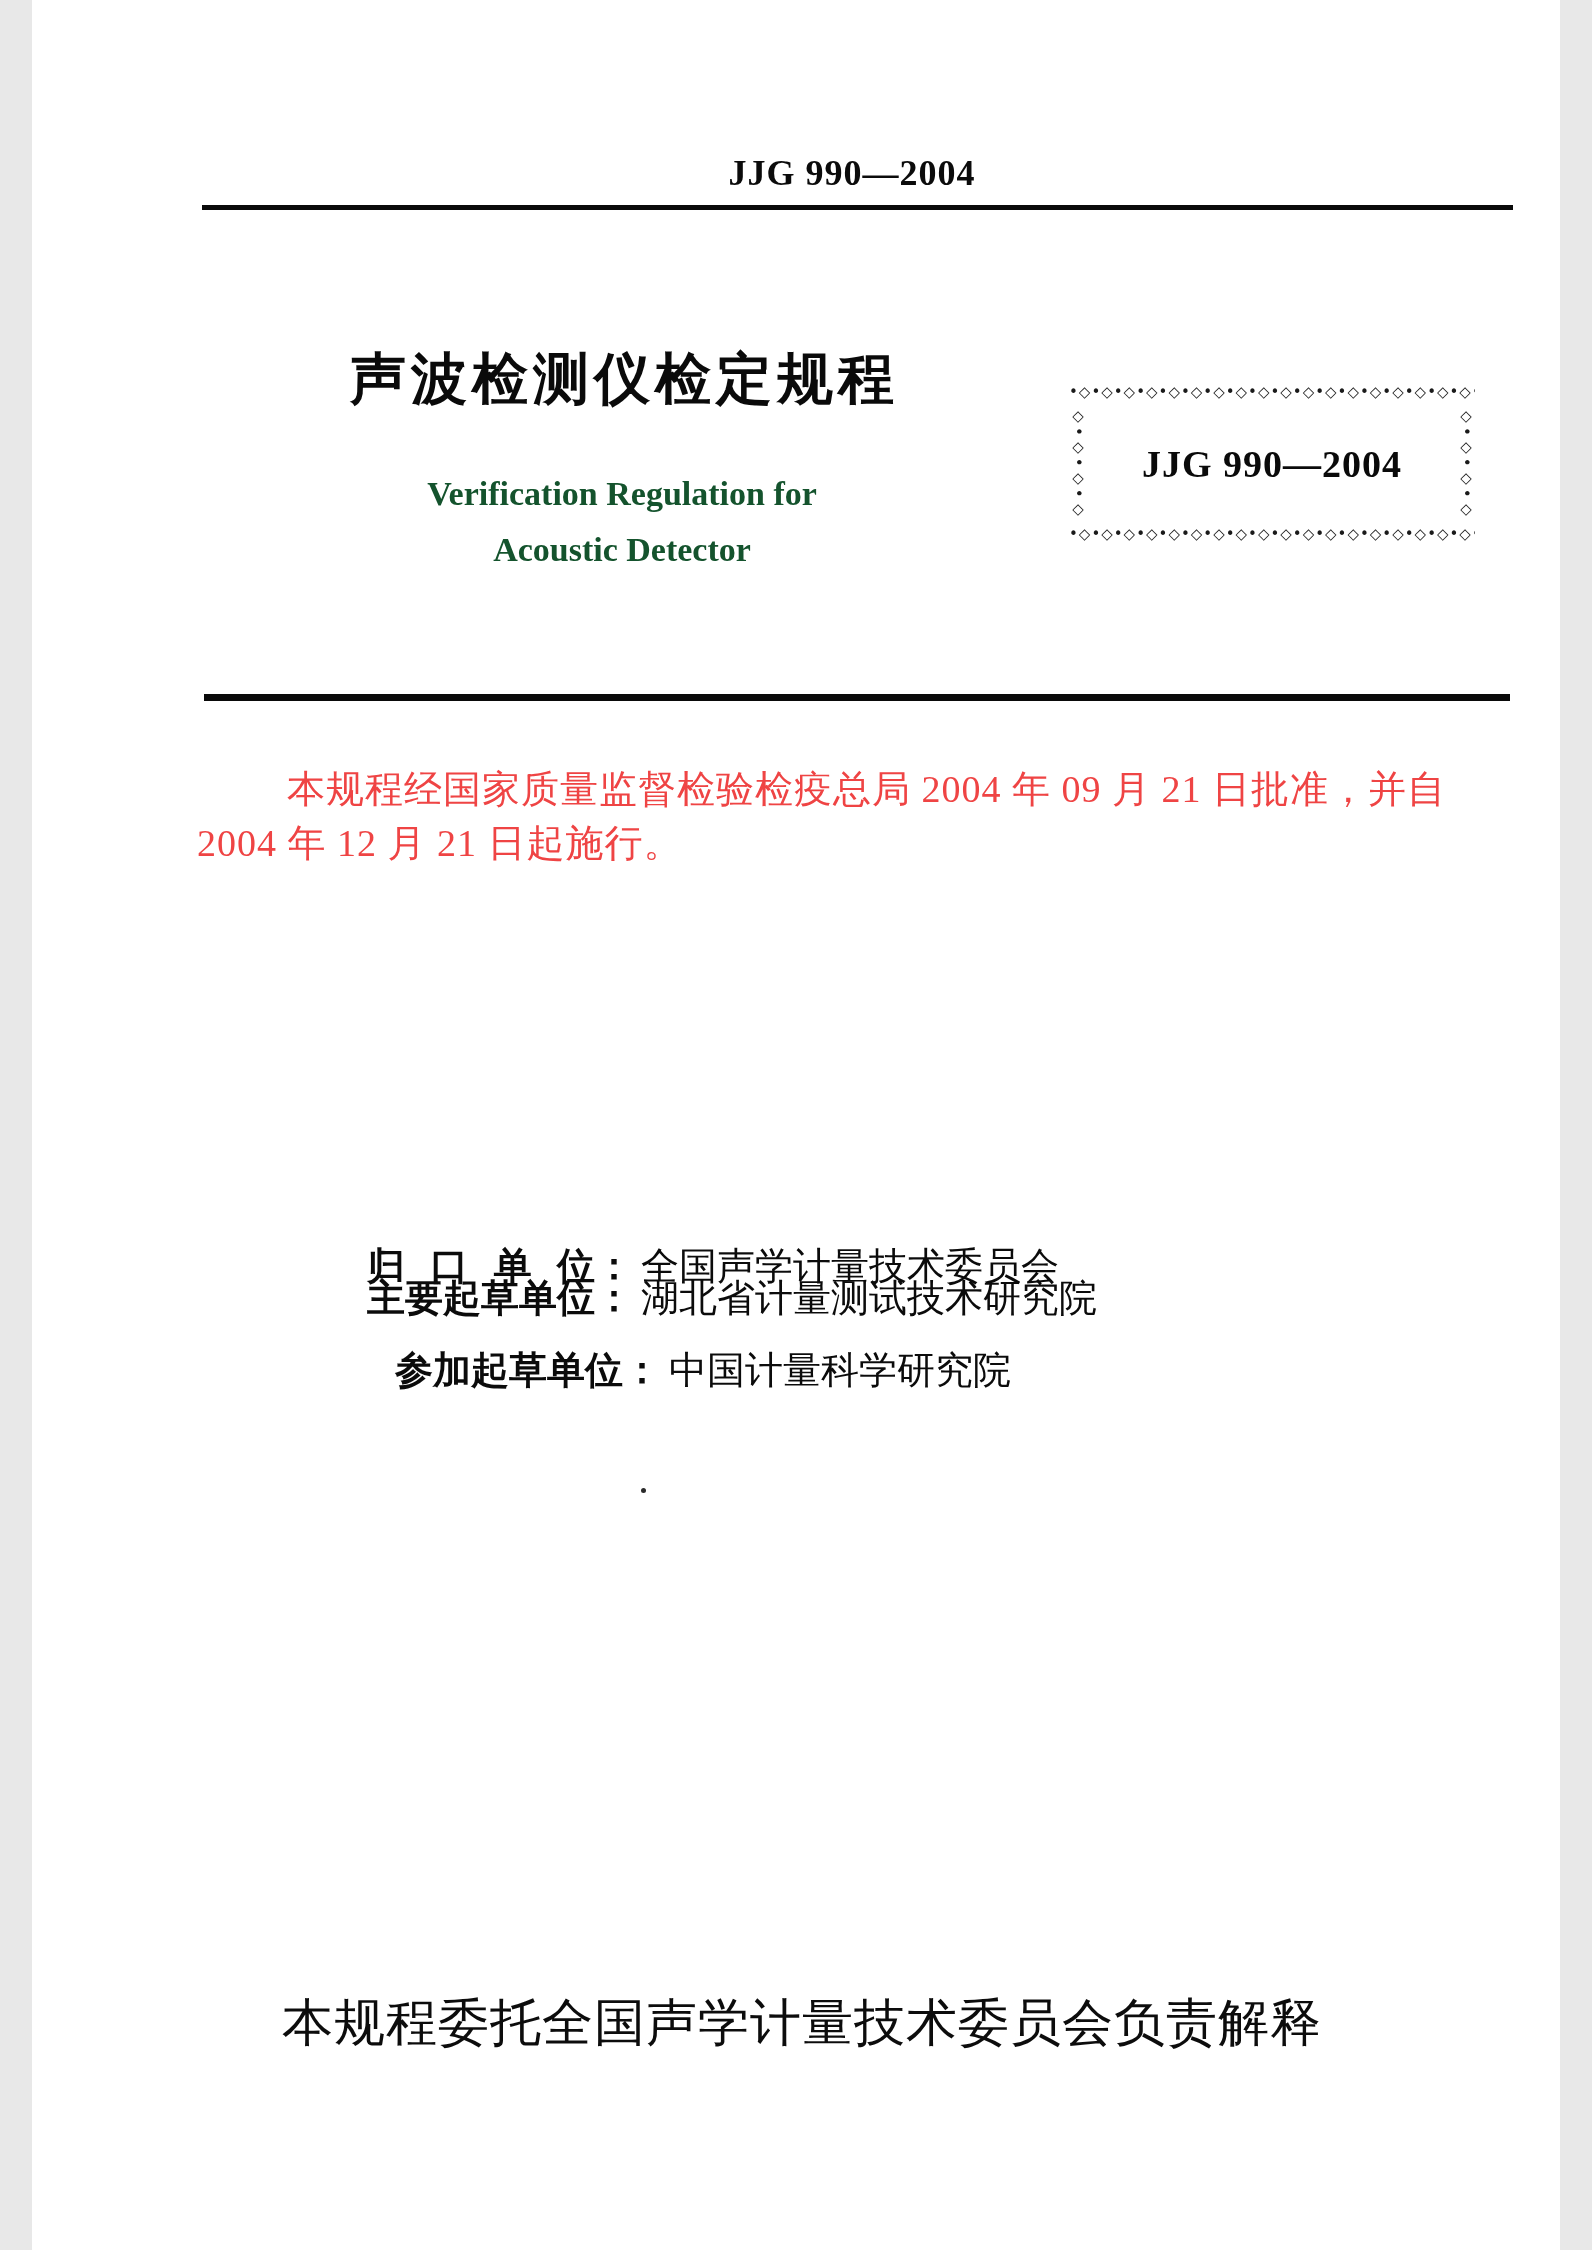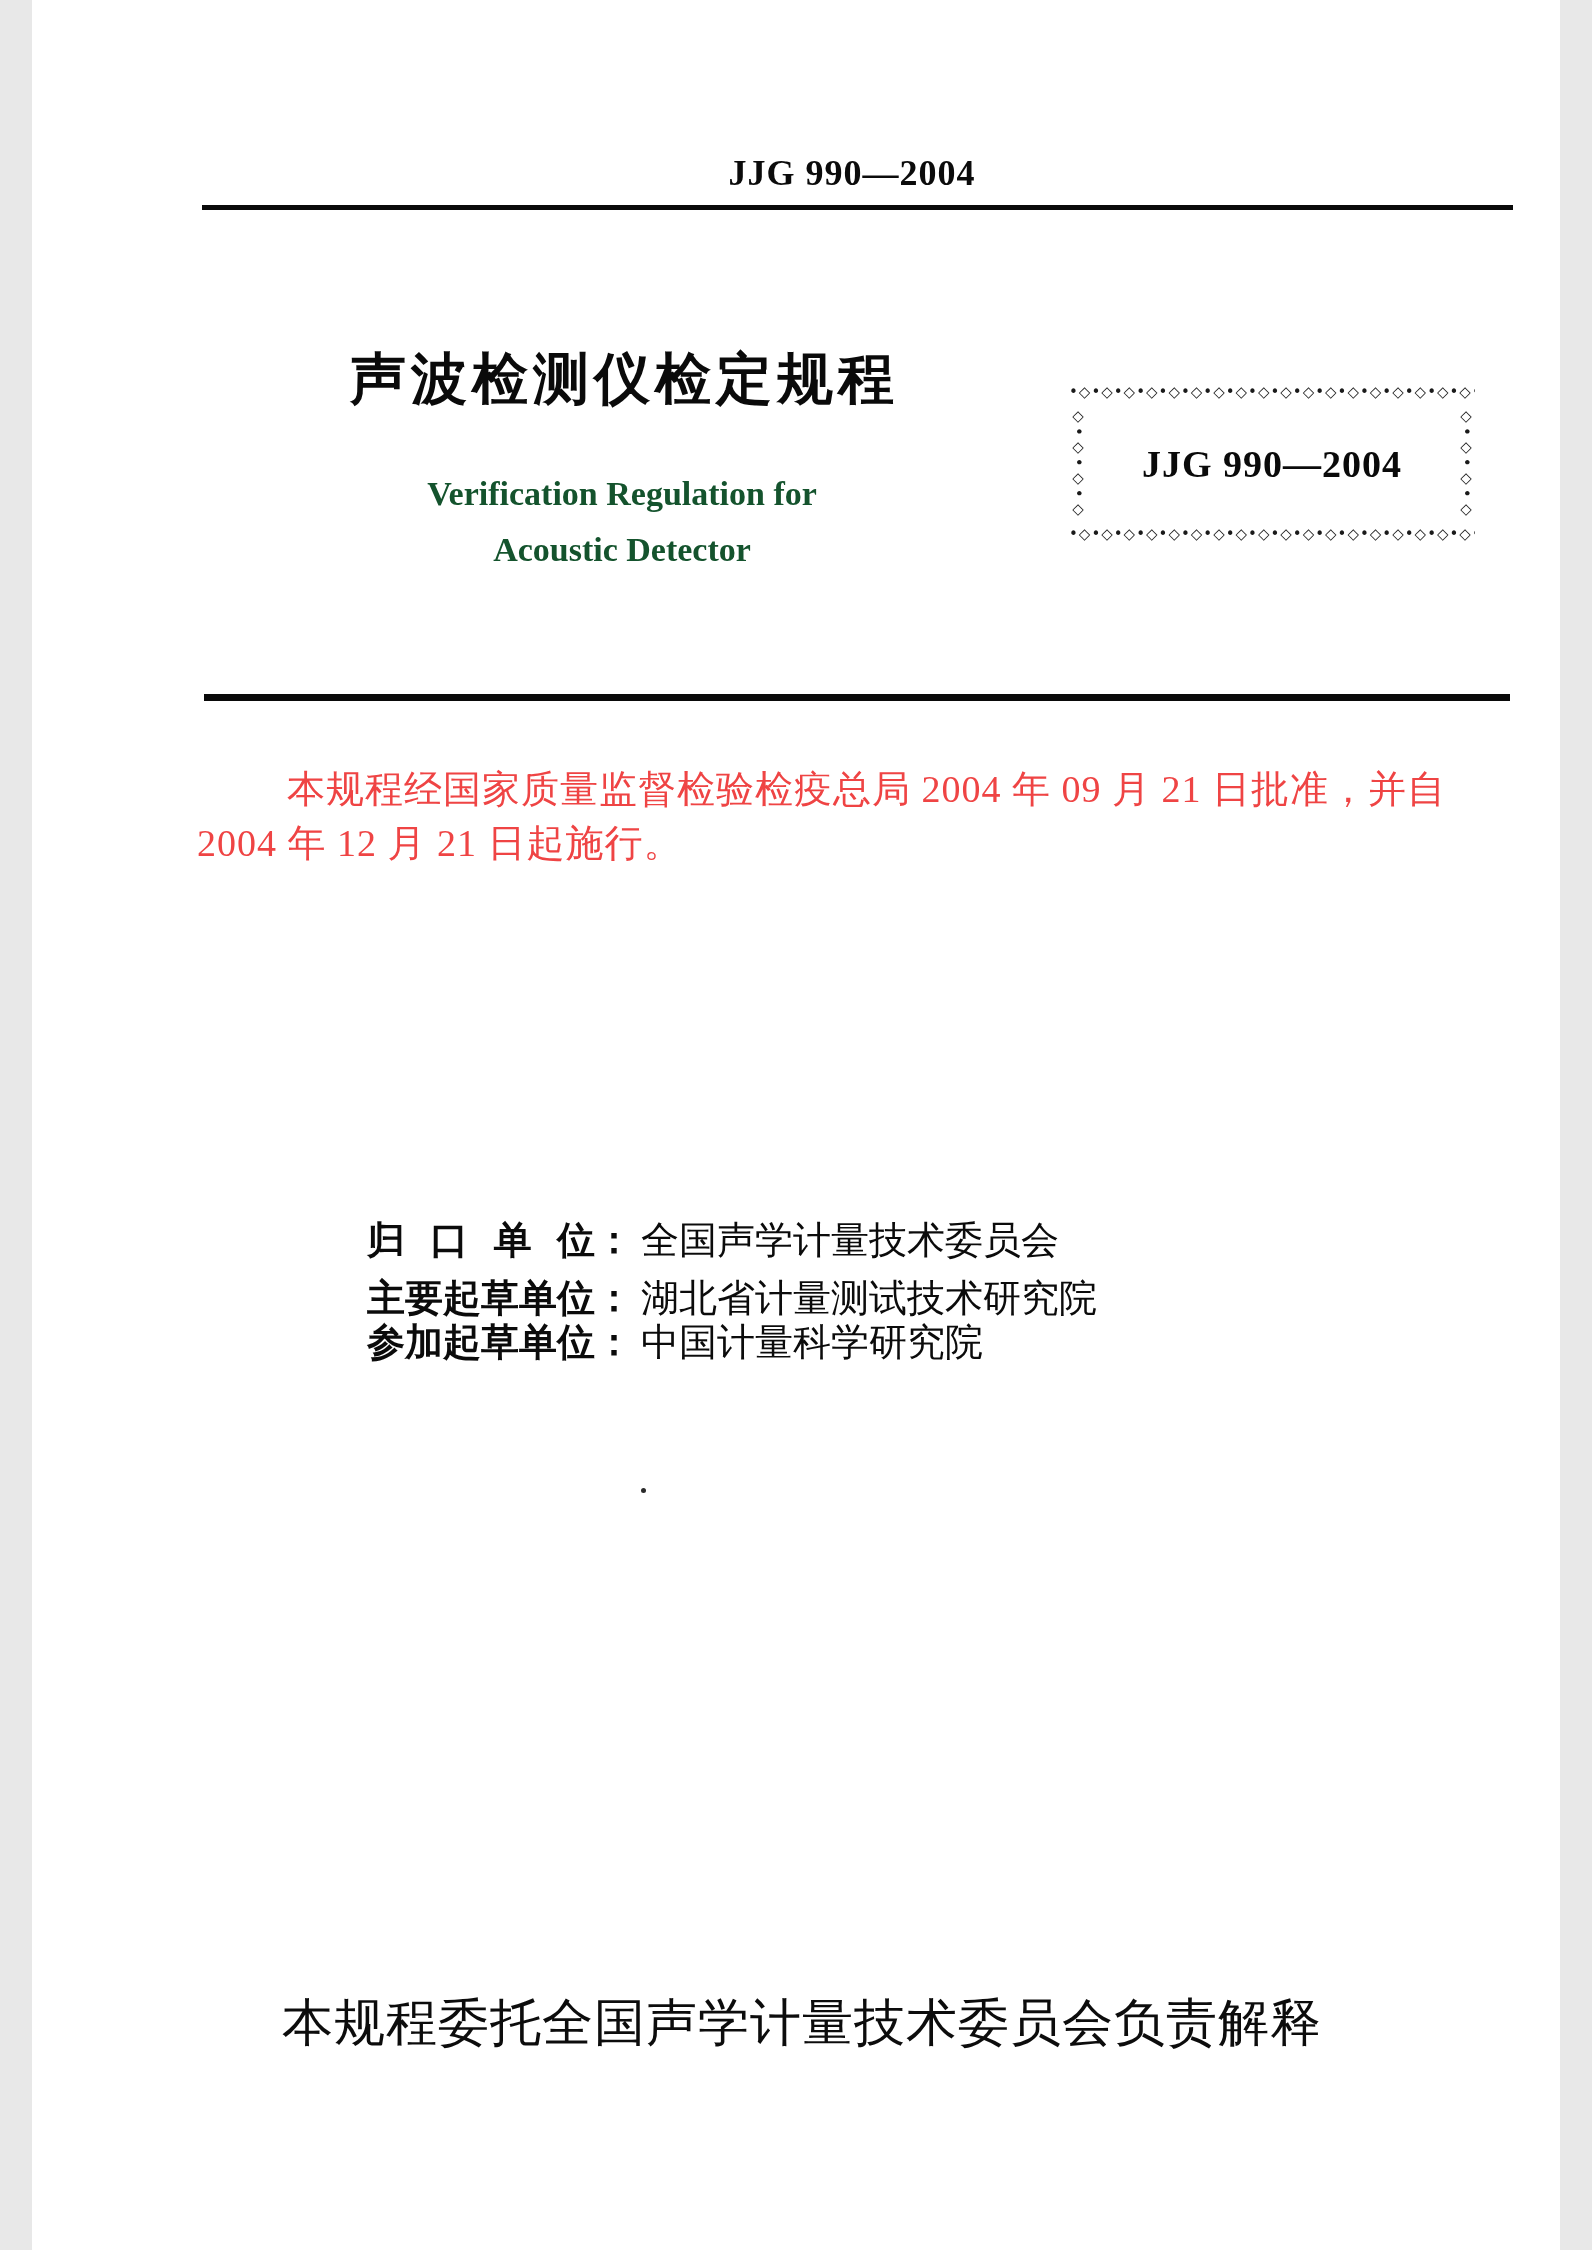--- a/index.html
+++ b/index.html
@@ -119,23 +119,23 @@
   
   .unit-row {
     position: absolute;
     left: 335px;
     height: 44px;
     line-height: 44px;
     white-space: nowrap;
     font-size: 38px;
     color: #0b0b0b;
   }
-  .row-0 { top: 1218px; }
+  .row-0 { top: 1244px; }
   .row-1 { top: 1276px; }
-  .row-2 { top: 1320px; }
+  .row-2 { top: 1348px; margin-left: 28px; }
   .row-3 { top: 1420px; }
   .unit-label {
     display: inline-block;
     width: 228px;
     vertical-align: top;
     text-align: justify;
     text-align-last: justify;
     font-family: "Liberation Sans", "DejaVu Sans", sans-serif;
     font-weight: 700;
   }

